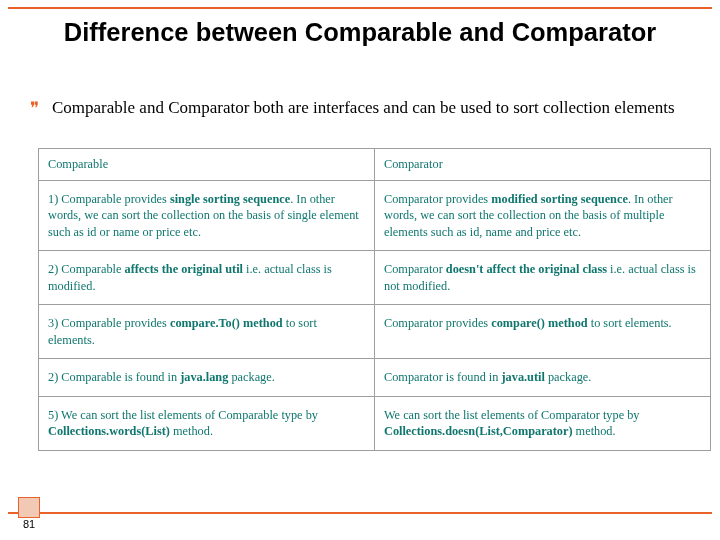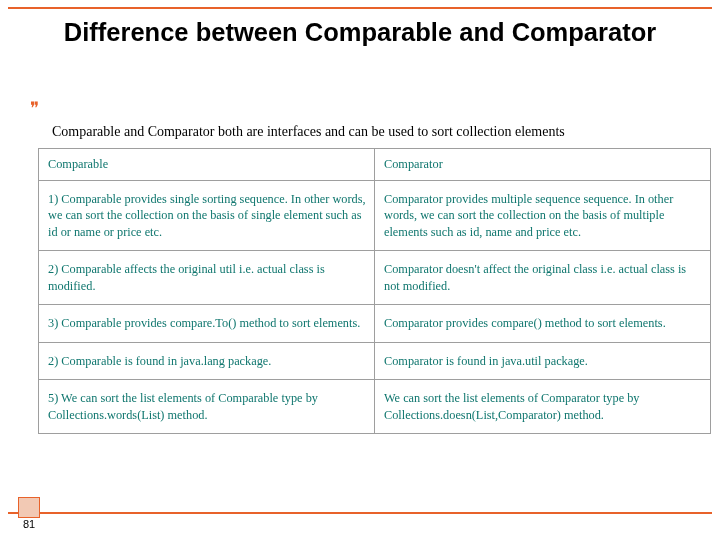--- a/index.html
+++ b/index.html
@@ -61,26 +61,25 @@
     color: #E8622A;
     font-size: 17px;
     line-height: 22px;
     width: 22px;
     flex: 0 0 22px;
     text-align: left;
     font-family: "DejaVu Serif", serif;
     padding-top: 1px;
   }
   .bullet-text {
-    font-size: 14px;
+    font-size: 17px;
     line-height: 23px;
     color: #000000;
     font-family: "Liberation Serif", serif;
     flex: 1 1 auto;
-    margin-top: 24px;
   }
   table.cmp {
     position: absolute;
     top: 148px;
     left: 38px;
     width: 672px;
     border-collapse: collapse;
     table-layout: fixed;
     font-family: "Liberation Serif", serif;
   }
@@ -115,21 +114,21 @@
     top: 497px;
     width: 22px;
     height: 21px;
     line-height: 21px;
     text-align: center;
     font-family: "Liberation Sans", sans-serif;
     font-size: 11px;
     color: #000000;
     margin-top: 17px;
   }
-  b { font-weight: normal; }
+  b { font-weight: bold; }
 </style>
 </head>
 <body>
 
 <div class="slide">
 
   <div class="top-rule"></div>
   <div class="bottom-rule"></div>
 
   <div class="title">Difference between Comparable and Comparator</div>
@@ -144,21 +143,21 @@
       <col class="col-a">
       <col class="col-b">
     </colgroup>
     <tbody>
       <tr class="header">
         <td>Comparable</td>
         <td>Comparator</td>
       </tr>
       <tr>
         <td><span>1) Comparable provides </span><b>single sorting sequence</b><span>. In other words, we can sort the collection on the basis of single element such as id or name or price etc.</span></td>
-        <td><span>Comparator provides </span><b>multiple sequence sequence</b><span>. In other words, we can sort the collection on the basis of multiple elements such as id, name and price etc.</span></td>
+        <td><span>Comparator provides </span><b>modified sorting sequence</b><span>. In other words, we can sort the collection on the basis of multiple elements such as id, name and price etc.</span></td>
       </tr>
       <tr>
         <td><span>2) Comparable </span><b>affects the original util</b><span> i.e. actual class is modified.</span></td>
         <td><span>Comparator </span><b>doesn't affect the original class</b><span> i.e. actual class is not modified.</span></td>
       </tr>
       <tr>
         <td><span>3) Comparable provides </span><b>compare.To() method</b><span> to sort elements.</span></td>
         <td><span>Comparator provides </span><b>compare() method</b><span> to sort elements.</span></td>
       </tr>
       <tr>

